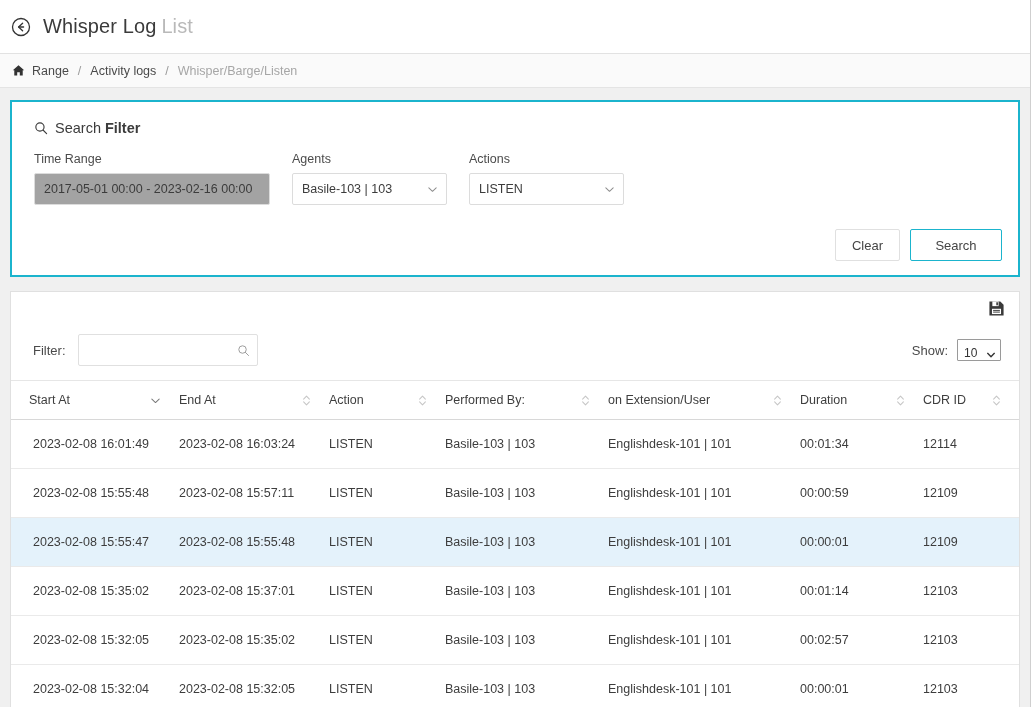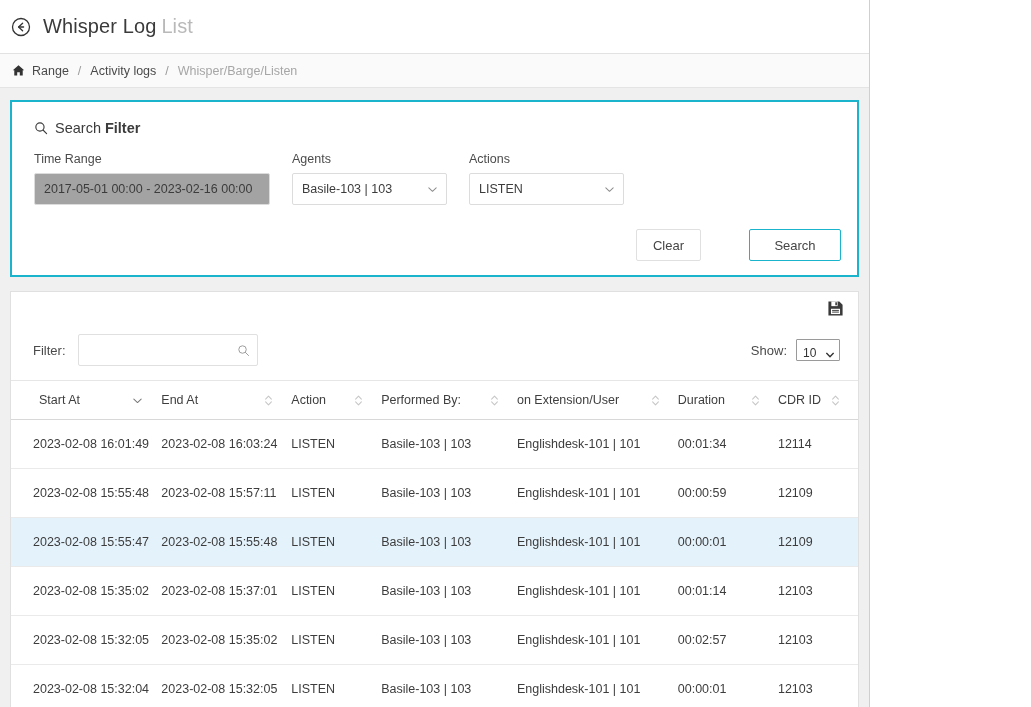--- a/index.html
+++ b/index.html
@@ -4,21 +4,21 @@
 <style>
   * { box-sizing: border-box; }
   html, body {
     margin: 0; padding: 0;
     width: 1031px; height: 707px;
     background: #ffffff;
     font-family: "Liberation Sans", sans-serif;
     -webkit-font-smoothing: antialiased;
   }
   .page {
-    width: 870px; height: 707px;
+    width: 1031px; height: 707px;
     position: relative;
     background: #f0f0f0;
     overflow: hidden;
     border-right: 1px solid #cfcfcf;
   }
 
   
   .titlebar {
     height: 54px;
     background: #ffffff;
@@ -130,21 +130,20 @@
   .chev {
     position: absolute; right: 9px; top: 0; height: 32px;
     display: flex; align-items: center; pointer-events: none;
     color: #8d8d8d;
   }
 
   .actions-row {
     display: flex; justify-content: flex-end;
     align-items: center;
     margin-top: 24px;
-    gap: 38px;
   }
   .btn {
     height: 32px;
     min-width: 48px;
     padding: 0 16px;
     background: #fff;
     font-size: 13px;
     color: #454545;
     border-radius: 2px;
     cursor: pointer;
@@ -215,21 +214,21 @@
     border-top: 1px solid #e6e6e6;
     border-bottom: 1px solid #d8d8d8;
     white-space: nowrap;
     cursor: pointer;
     position: relative;
   }
   thead th .th-inner {
     display: flex; align-items: center; justify-content: space-between;
     padding-right: 18px;
   }
-  thead th:first-child .th-inner { padding-left: 28px; align-items: center; }
+  thead th:first-child .th-inner { padding-left: 18px; align-items: center; }
   .sort-icon { color: #c6c6c6; display: inline-flex; margin-left: 10px; }
   .sort-icon.active { color: #666; }
 
   tbody td {
     font-size: 12.5px;
     color: #3d3d3d;
     padding: 17px 0 17px 0;
     border-bottom: 1px solid #eaeaea;
     white-space: nowrap;
   }

